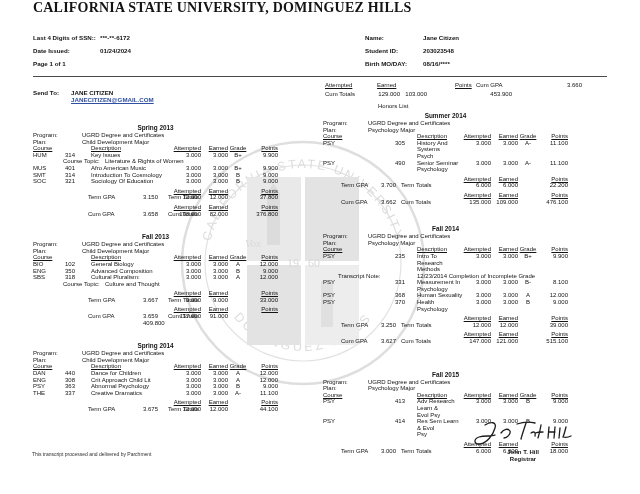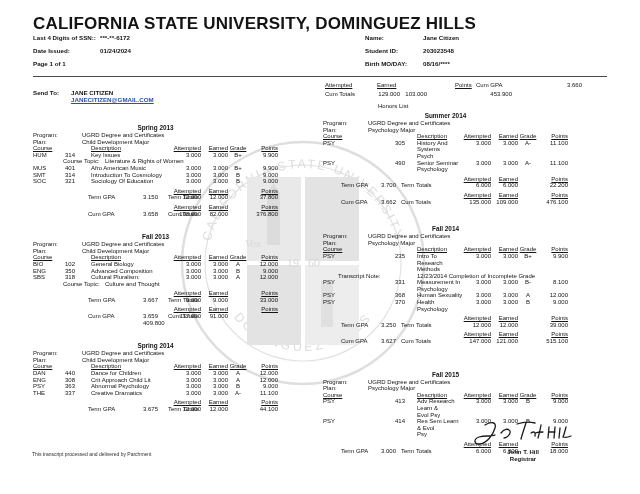--- a/index.html
+++ b/index.html
@@ -3,21 +3,21 @@
 <meta charset="utf-8">
 <style>
   html,body{margin:0;padding:0;}
   body{width:640px;height:494px;background:#fff;font-family:"Liberation Sans",sans-serif;color:#141414;position:relative;overflow:hidden;}
   .page{position:absolute;inset:0;background:#fff;}
 
   
   .watermark{position:absolute;left:175px;top:133px;width:256px;height:260px;opacity:.6;}
 
   
-  .doc-title{position:absolute;left:33px;top:14px;font-size:17px;font-weight:bold;letter-spacing:.2px;}
+  .doc-title{position:absolute;left:33px;top:0;font-size:14px;font-weight:bold;letter-spacing:.2px;font-family:Liberation Serif, serif;}
   .hdr-left{position:absolute;left:33px;top:34px;font-size:6.2px;font-weight:bold;}
   .hdr-right{position:absolute;left:365px;top:34px;font-size:6.2px;font-weight:bold;}
   .hrow{height:13px;}
   .hdr-left .hk{display:inline-block;width:67px;}
   .hdr-right .hk{display:inline-block;width:58px;}
   .rule{position:absolute;left:33px;top:76px;width:574px;border-top:1.6px solid #4a4a4a;}
 
   
   .sendto{position:absolute;left:33px;top:89px;font-size:6.2px;font-weight:bold;line-height:7px;}
   .sendto .sk{display:inline-block;width:38px;}

